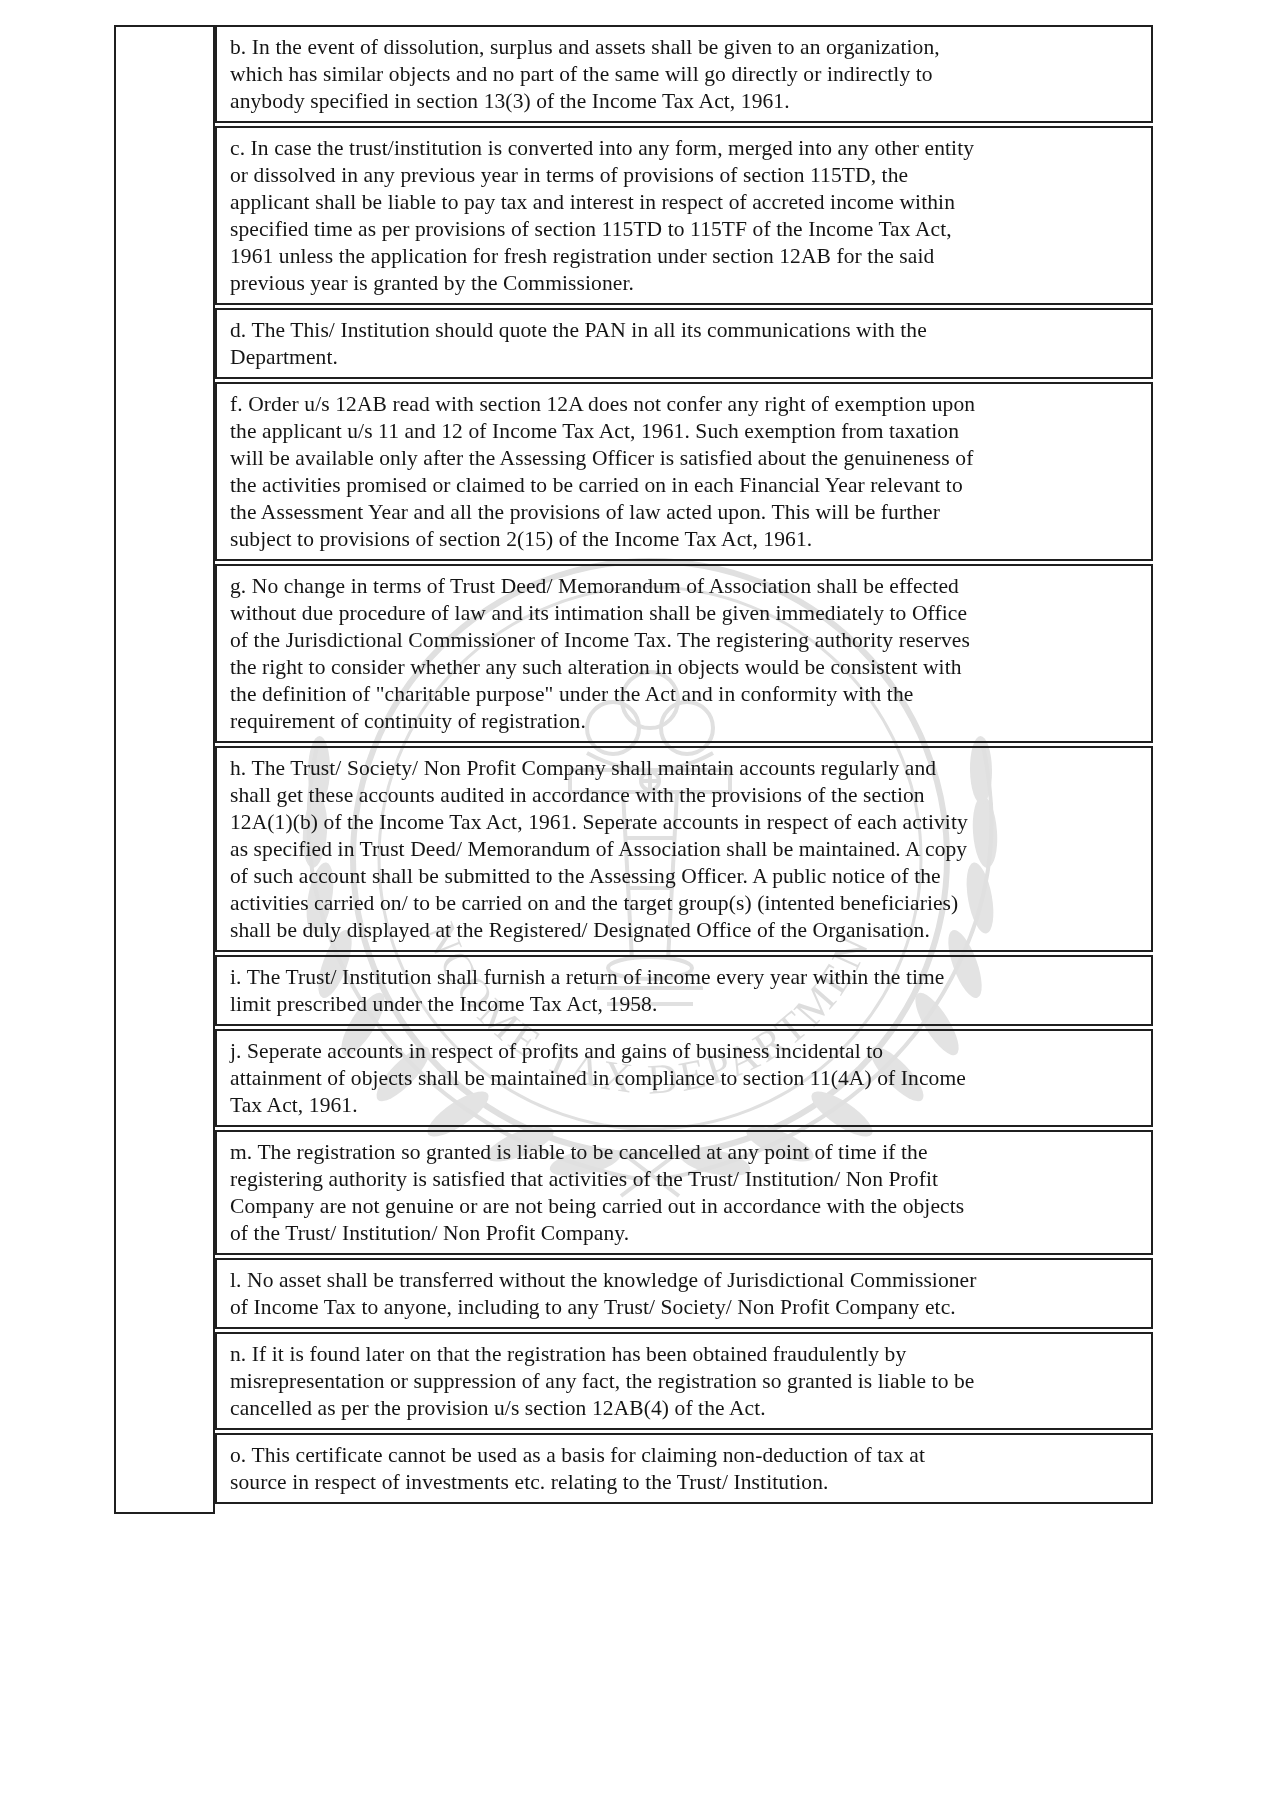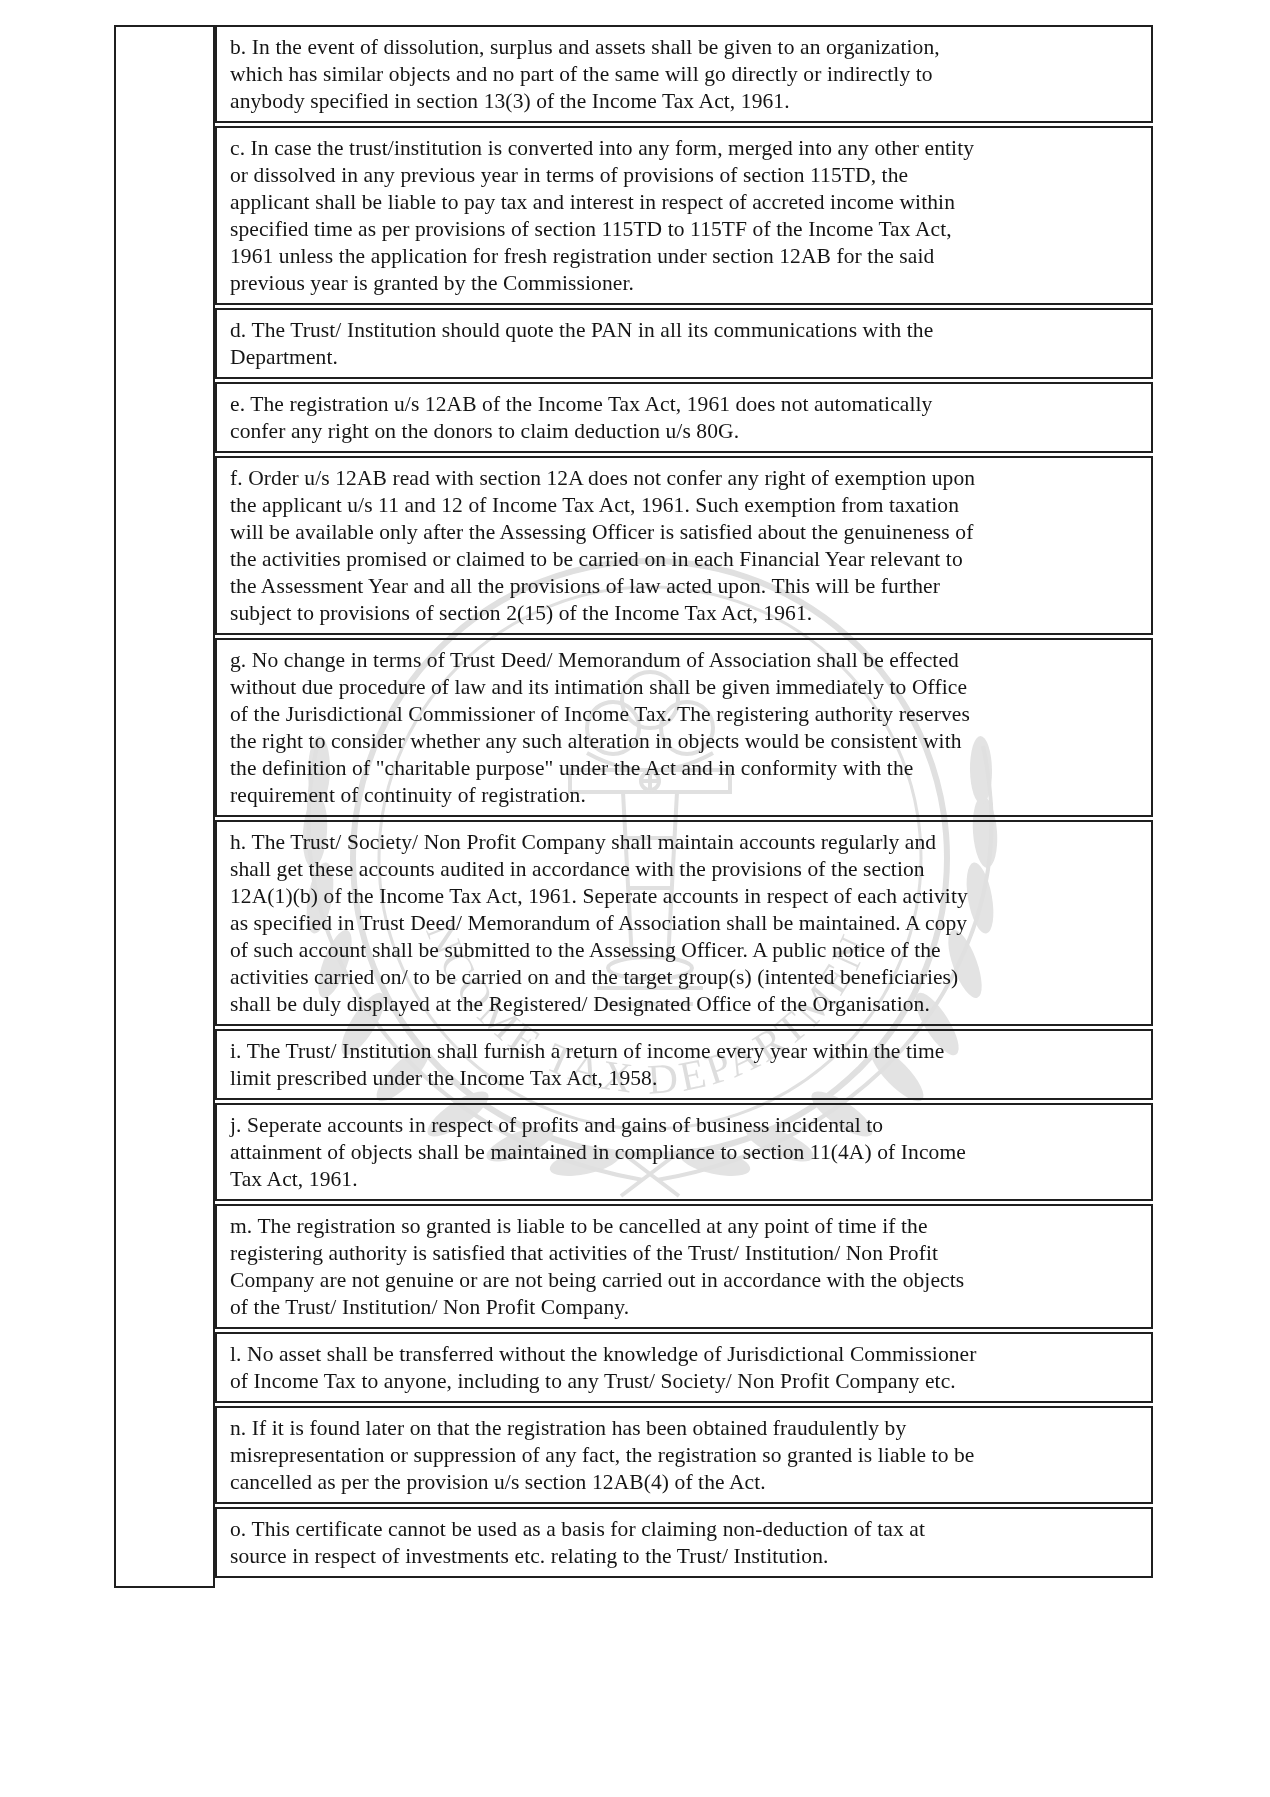--- a/index.html
+++ b/index.html
@@ -180,24 +180,22 @@
     <div class="cells-col">
       <div class="cell">b. In the event of dissolution, surplus and assets shall be given to an organization,
 which has similar objects and no part of the same will go directly or indirectly to
 anybody specified in section 13(3) of the Income Tax Act, 1961.</div>
       <div class="cell">c. In case the trust/institution is converted into any form, merged into any other entity
 or dissolved in any previous year in terms of provisions of section 115TD, the
 applicant shall be liable to pay tax and interest in respect of accreted income within
 specified time as per provisions of section 115TD to 115TF of the Income Tax Act,
 1961 unless the application for fresh registration under section 12AB for the said
 previous year is granted by the Commissioner.</div>
-      <div class="cell">d. The Trust/ Institution should quote the PAN in all its communications with the
+      <div class="cell">d. The This/ Institution should quote the PAN in all its communications with the
 Department.</div>
-      <div class="cell">e. The registration u/s 12AB of the Income Tax Act, 1961 does not automatically
-confer any right on the donors to claim deduction u/s 80G.</div>
       <div class="cell">f. Order u/s 12AB read with section 12A does not confer any right of exemption upon
 the applicant u/s 11 and 12 of Income Tax Act, 1961. Such exemption from taxation
 will be available only after the Assessing Officer is satisfied about the genuineness of
 the activities promised or claimed to be carried on in each Financial Year relevant to
 the Assessment Year and all the provisions of law acted upon. This will be further
 subject to provisions of section 2(15) of the Income Tax Act, 1961.</div>
       <div class="cell">g. No change in terms of Trust Deed/ Memorandum of Association shall be effected
 without due procedure of law and its intimation shall be given immediately to Office
 of the Jurisdictional Commissioner of Income Tax. The registering authority reserves
 the right to consider whether any such alteration in objects would be consistent with

